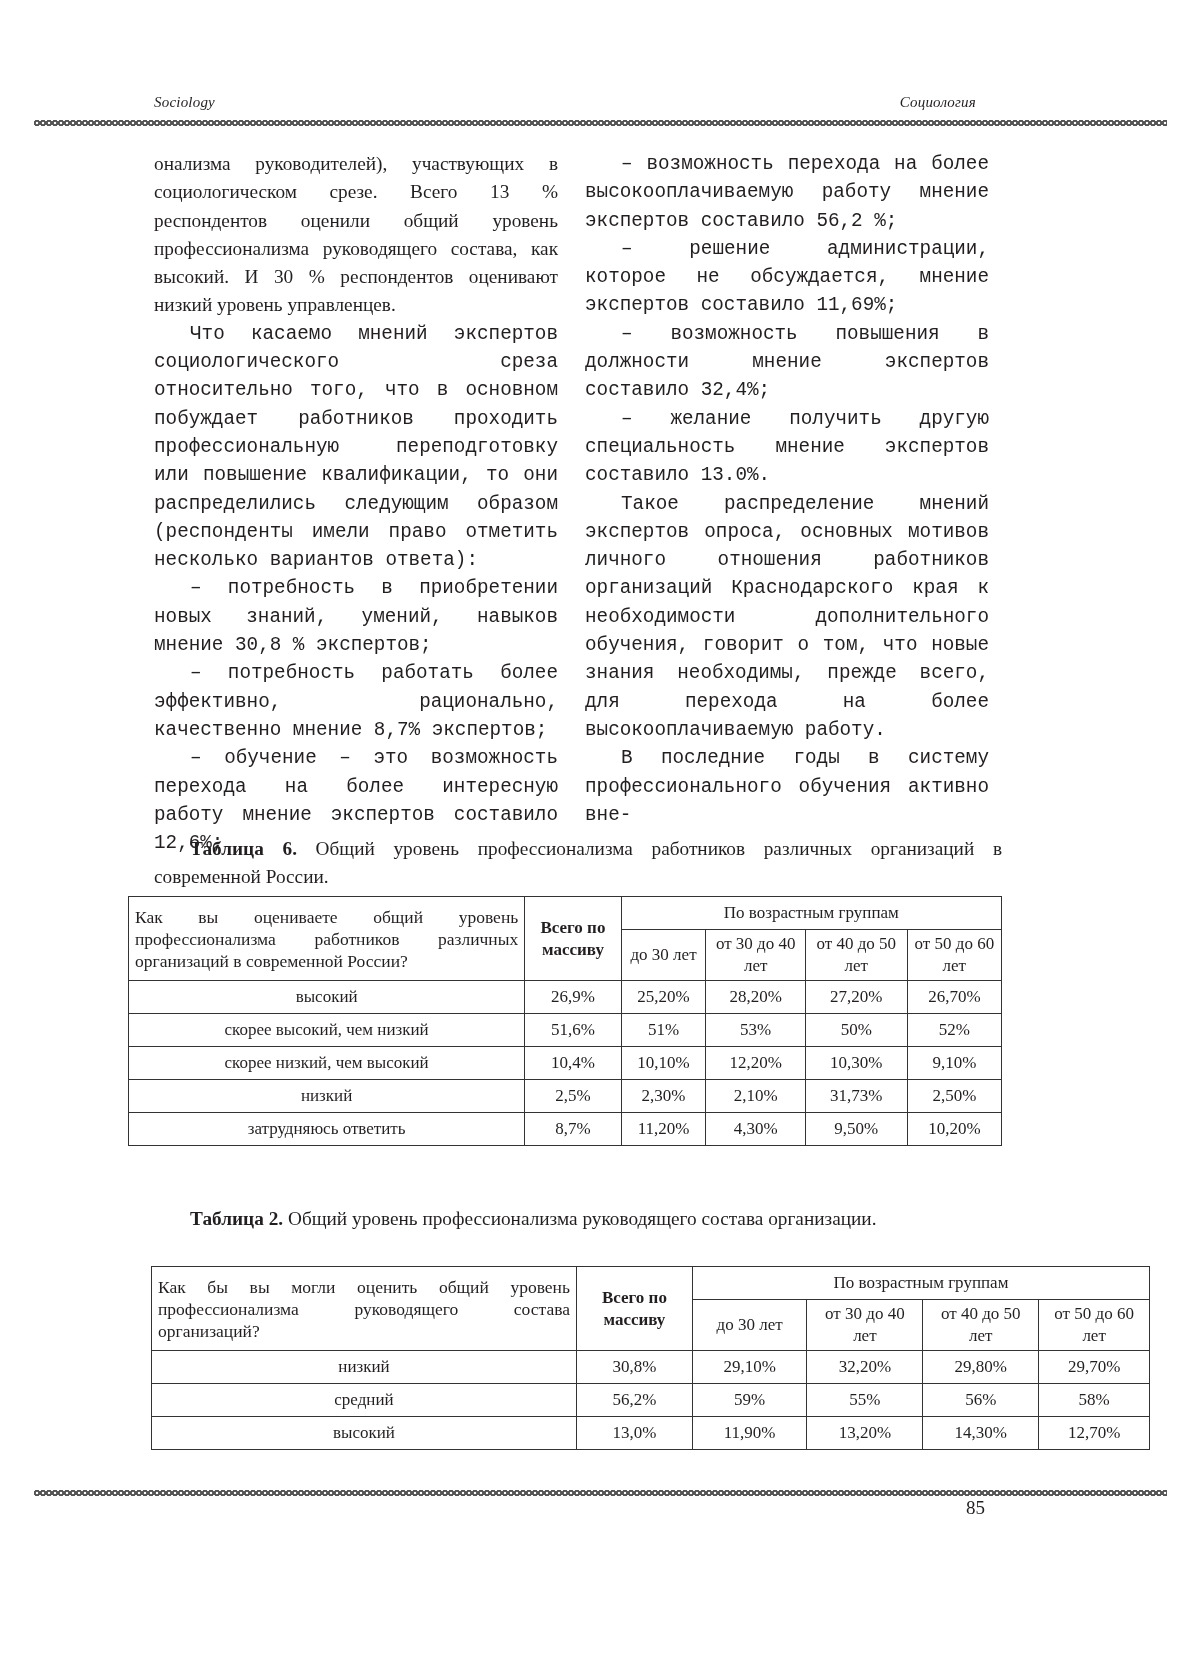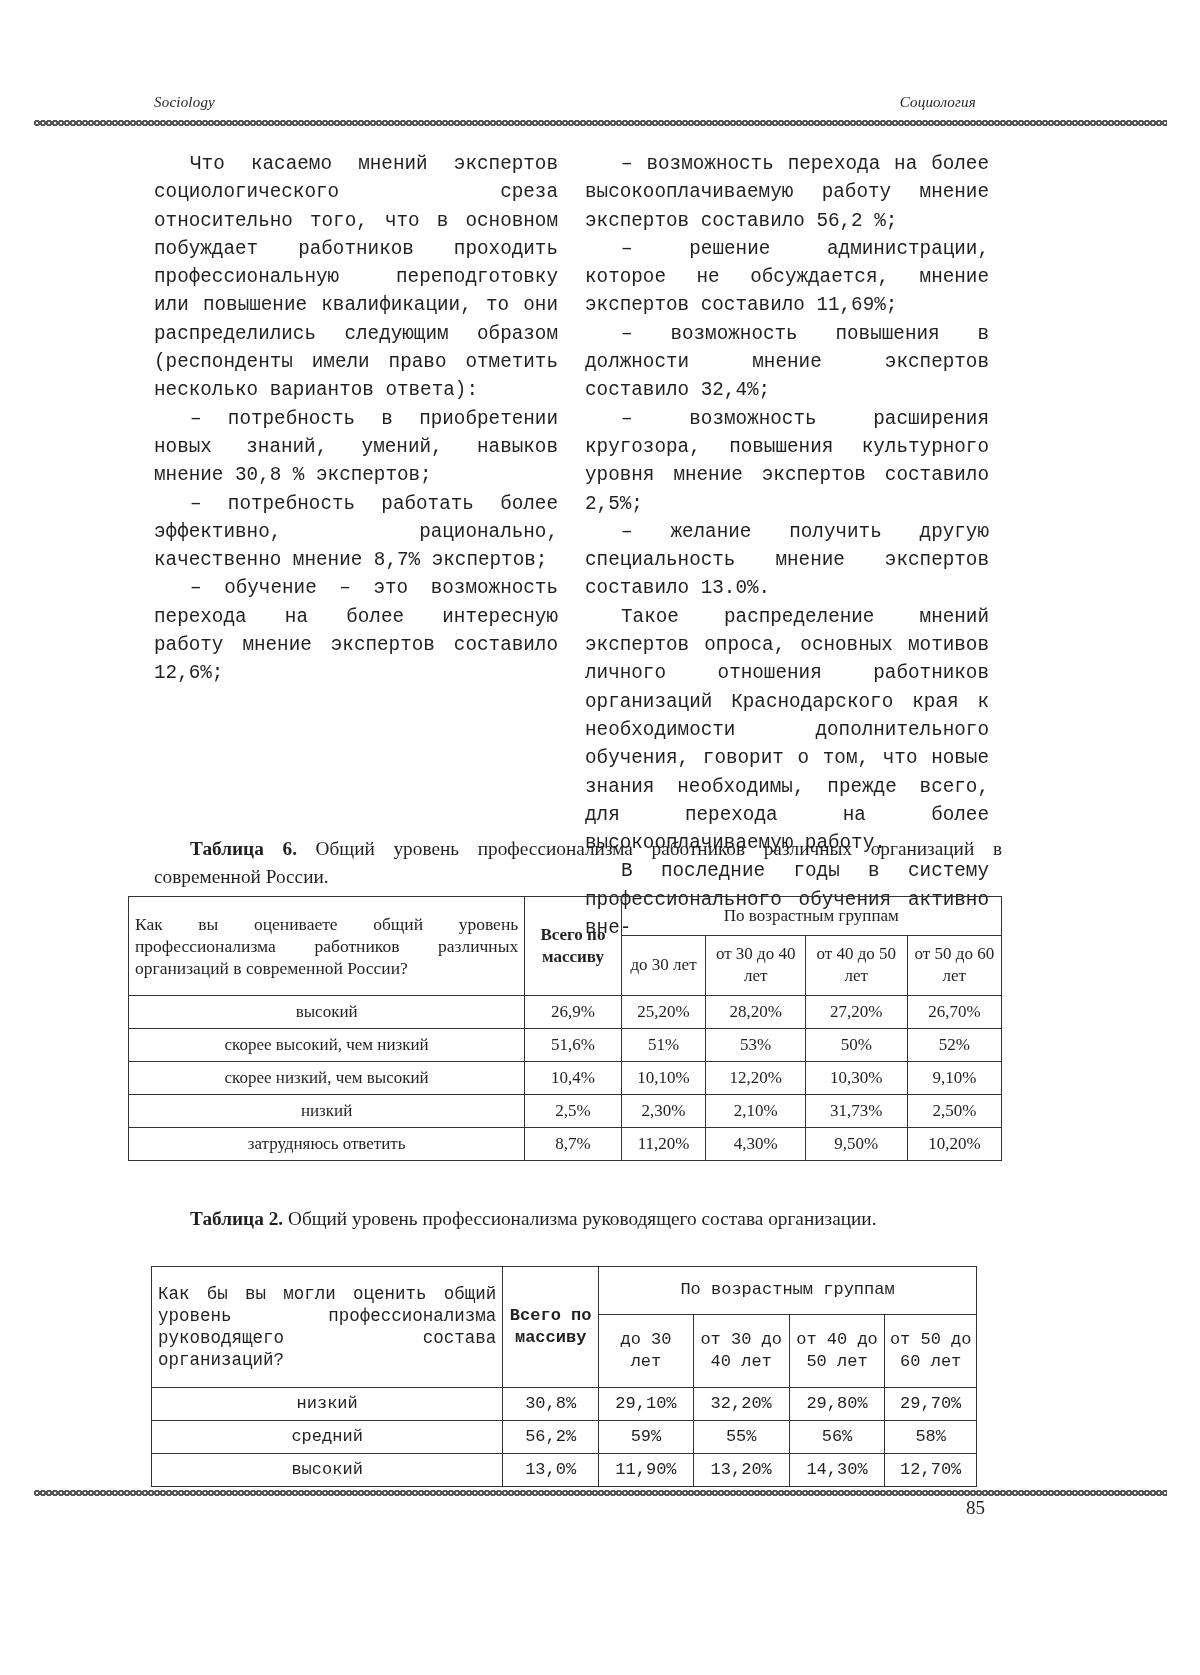--- a/index.html
+++ b/index.html
@@ -19,46 +19,46 @@
   .col p { margin: 0; }
   .col p.ind { text-indent: 36px; font-family: Liberation Mono, monospace; }
   .caption { position: absolute; left: 154px; width: 848px; font-size: 19.3px; line-height: 28.3px; text-align: justify; }
   .caption b { font-weight: bold; }
   .cap1 { top: 835px; }
   .cap2 { top: 1205px; }
   .caption .cap-first { text-indent: 36px; display: block; }
   table.data { position: absolute; border-collapse: collapse; font-size: 17px; color: #231f20; }
   table.data td, table.data th { border: 1.5px solid #333; padding: 0 4px; text-align: center; font-weight: normal; line-height: 22px; }
   table.t1 { left: 128px; top: 896px; width: 874px; }
-  table.t2 { left: 151px; top: 1266px; width: 826px; font-family: Liberation Mono, monospace; }
-  .qcell { text-align: justify !important; font-size: 17.5px; padding: 16px 6px !important; line-height: 22px; }
+  table.t2 { left: 151px; top: 1266px; width: 999px; }
+  .qcell { text-align: justify !important; font-size: 17.5px; padding: 4px 6px !important; line-height: 22px; }
   th.grp { height: 32px; border-radius: 14px; }
   td.row-label { font-size: 17px; }
   tr.body-row td { height: 32px; }
   .page-num { position: absolute; top: 1497px; right: 215px; font-size: 19px; }
 </style>
 </head>
 <body>
 
 <div class="running-head rh-left">Sociology</div>
 <div class="running-head rh-right">Социология</div>
 <div class="ornament orn-top"></div>
 
 <div class="col col-left">
+  <p>онализма руководителей), участвующих в социологическом срезе. Всего 13 % респондентов оценили общий уровень профессионализма руководящего состава, как высокий. И 30 % респондентов оценивают низкий уровень управленцев.</p>
   <p class="ind">Что касаемо мнений экспертов социологического среза относительно того, что в основном побуждает работников проходить профессиональную переподготовку или повышение квалификации, то они распределились следующим образом (респонденты имели право отметить несколько вариантов ответа):</p>
   <p class="ind">– потребность в приобретении новых знаний, умений, навыков мнение 30,8 % экспертов;</p>
   <p class="ind">– потребность работать более эффективно, рационально, качественно мнение 8,7% экспертов;</p>
   <p class="ind">– обучение – это возможность перехода на более интересную работу мнение экспертов составило 12,6%;</p>
 </div>
 
 <div class="col col-right">
   <p class="ind">– возможность перехода на более высокооплачиваемую работу мнение экспертов составило 56,2 %;</p>
   <p class="ind">– решение администрации, которое не обсуждается, мнение экспертов составило 11,69%;</p>
   <p class="ind">– возможность повышения в должности мнение экспертов составило 32,4%;</p>
-  <p class="ind">– возможность расширения кругозора, повышения культурного уровня мнение экспертов составило 2,5%;</p>
   <p class="ind">– желание получить другую специальность мнение экспертов составило 13.0%.</p>
   <p class="ind">Такое распределение мнений экспертов опроса, основных мотивов личного отношения работников организаций Краснодарского края к необходимости дополнительного обучения, говорит о том, что новые знания необходимы, прежде всего, для перехода на более высокооплачиваемую работу.</p>
   <p class="ind">В последние годы в систему профессионального обучения активно вне-</p>
 </div>
 
 <div class="caption cap1">
     <span class="cap-first"><b>Таблица 6.</b><span> Общий уровень профессионализма работников различных организаций в современной России.</span></span>
   </div>
 
 <table class="data t1">

